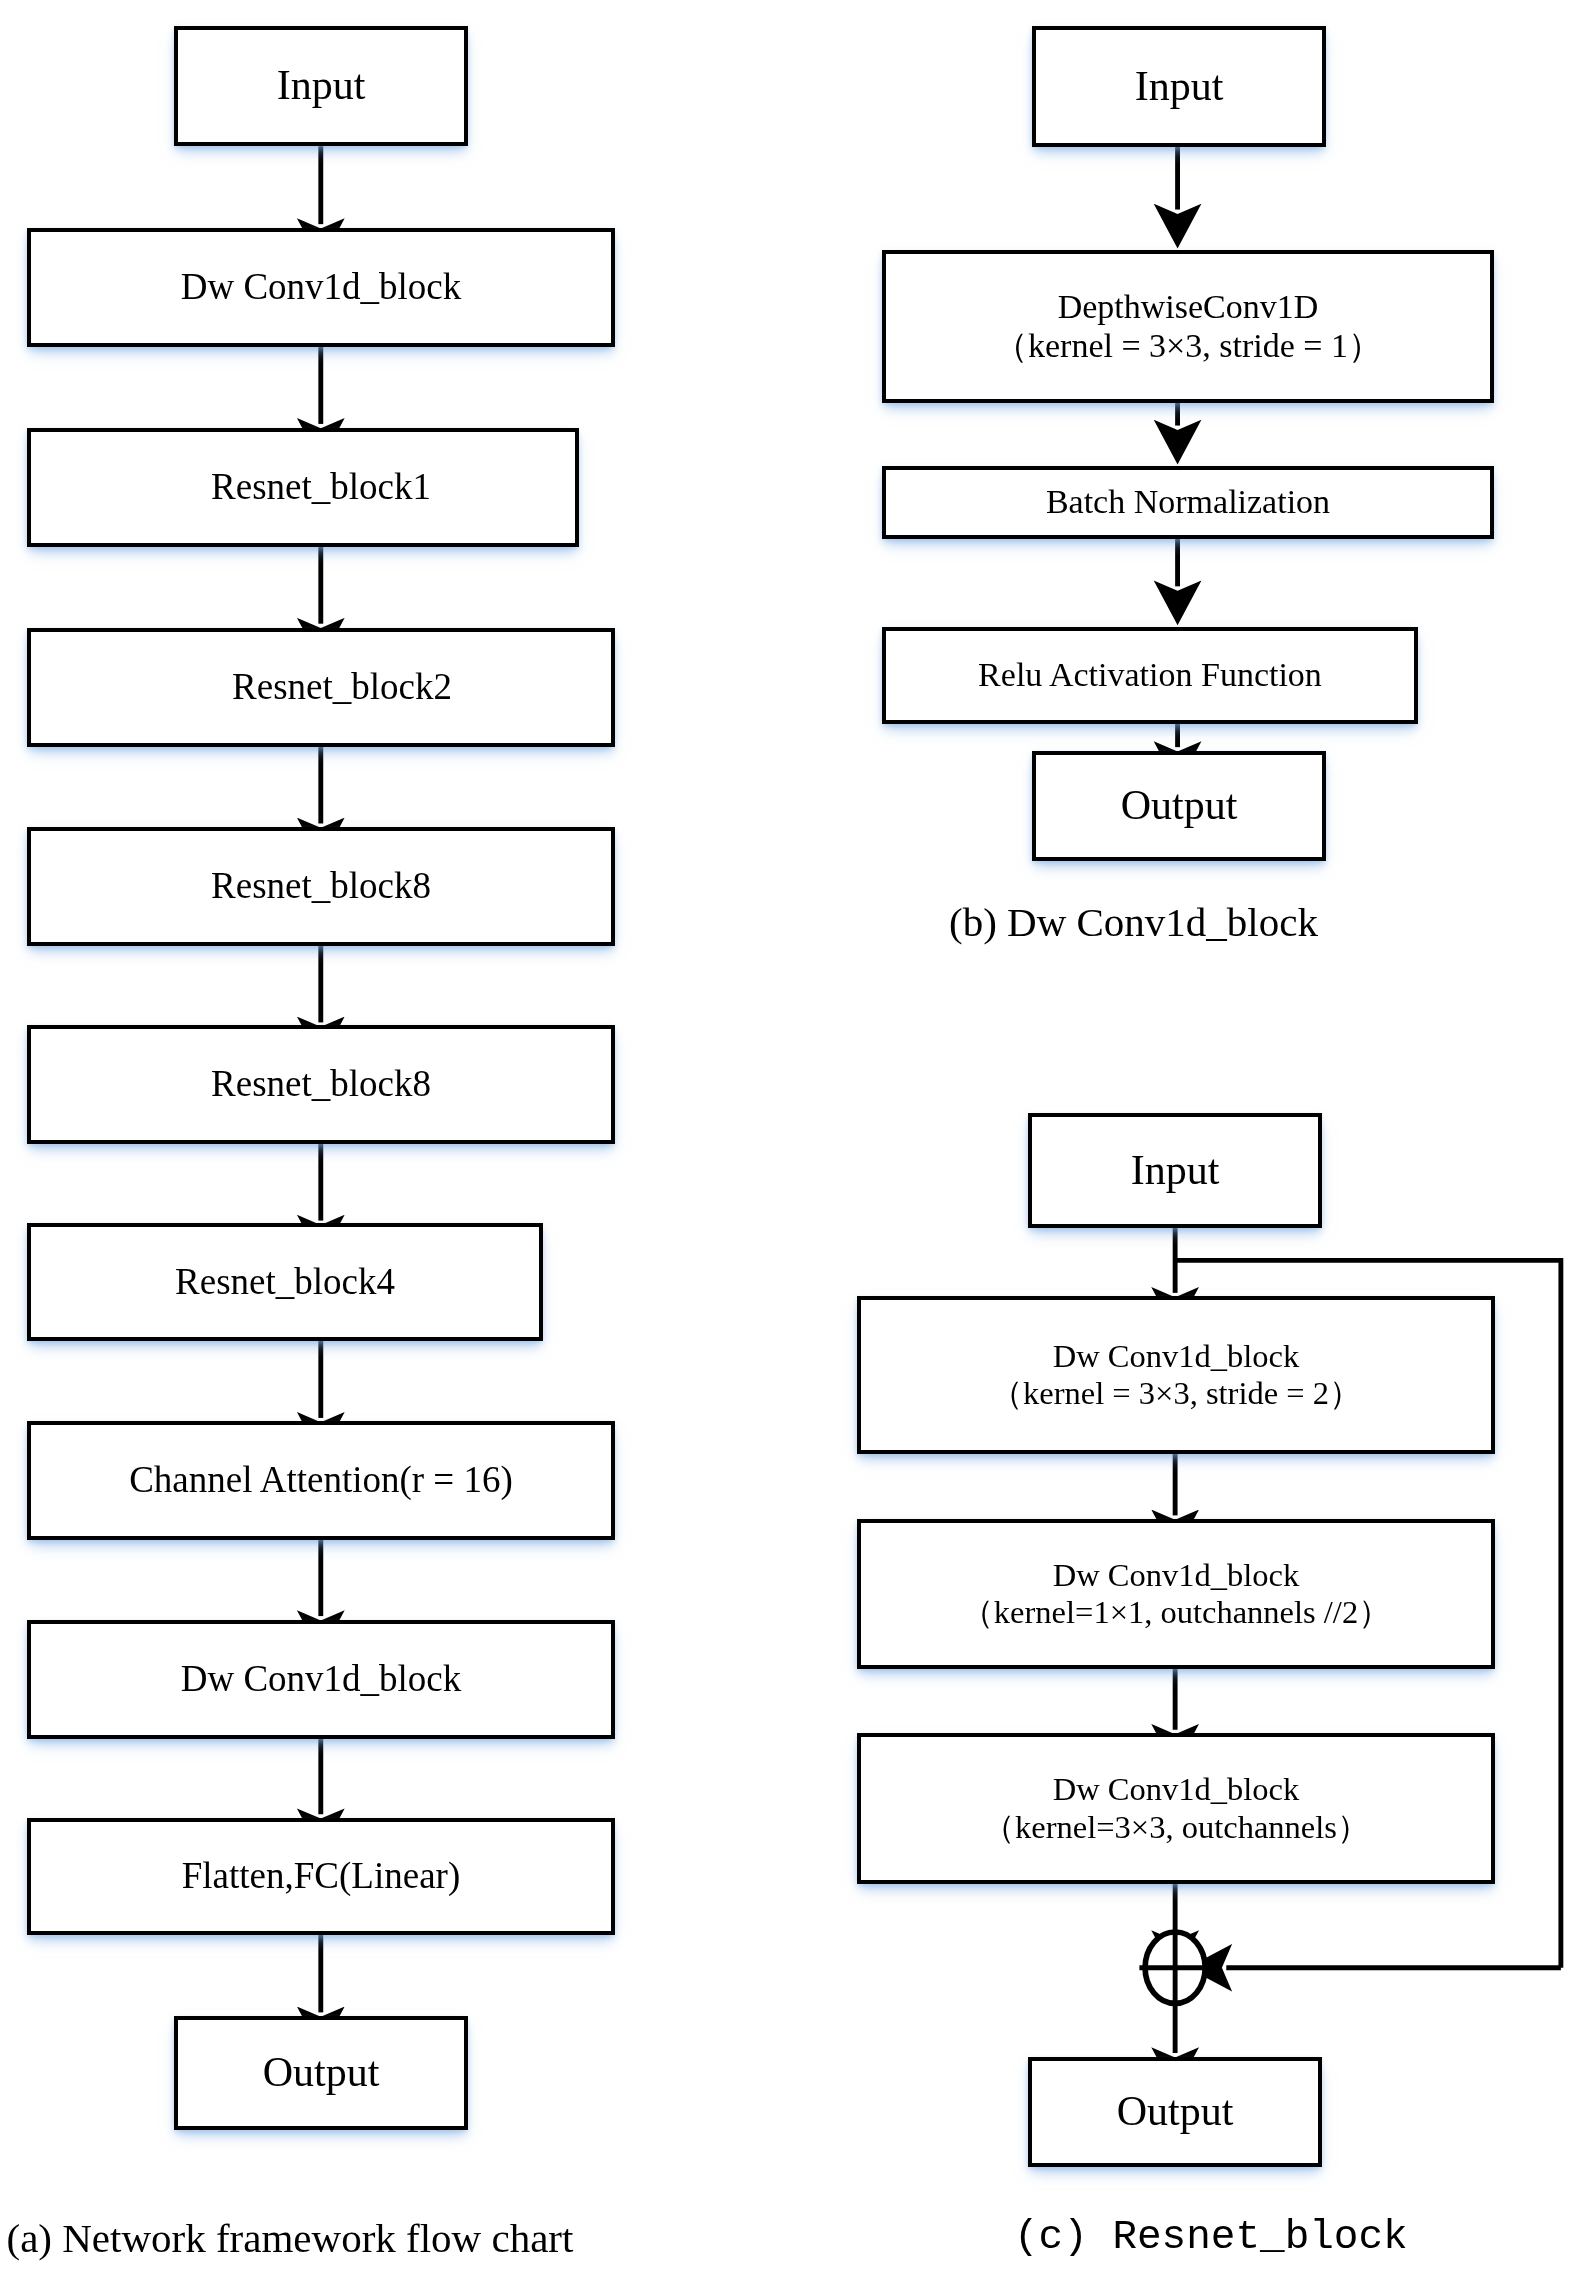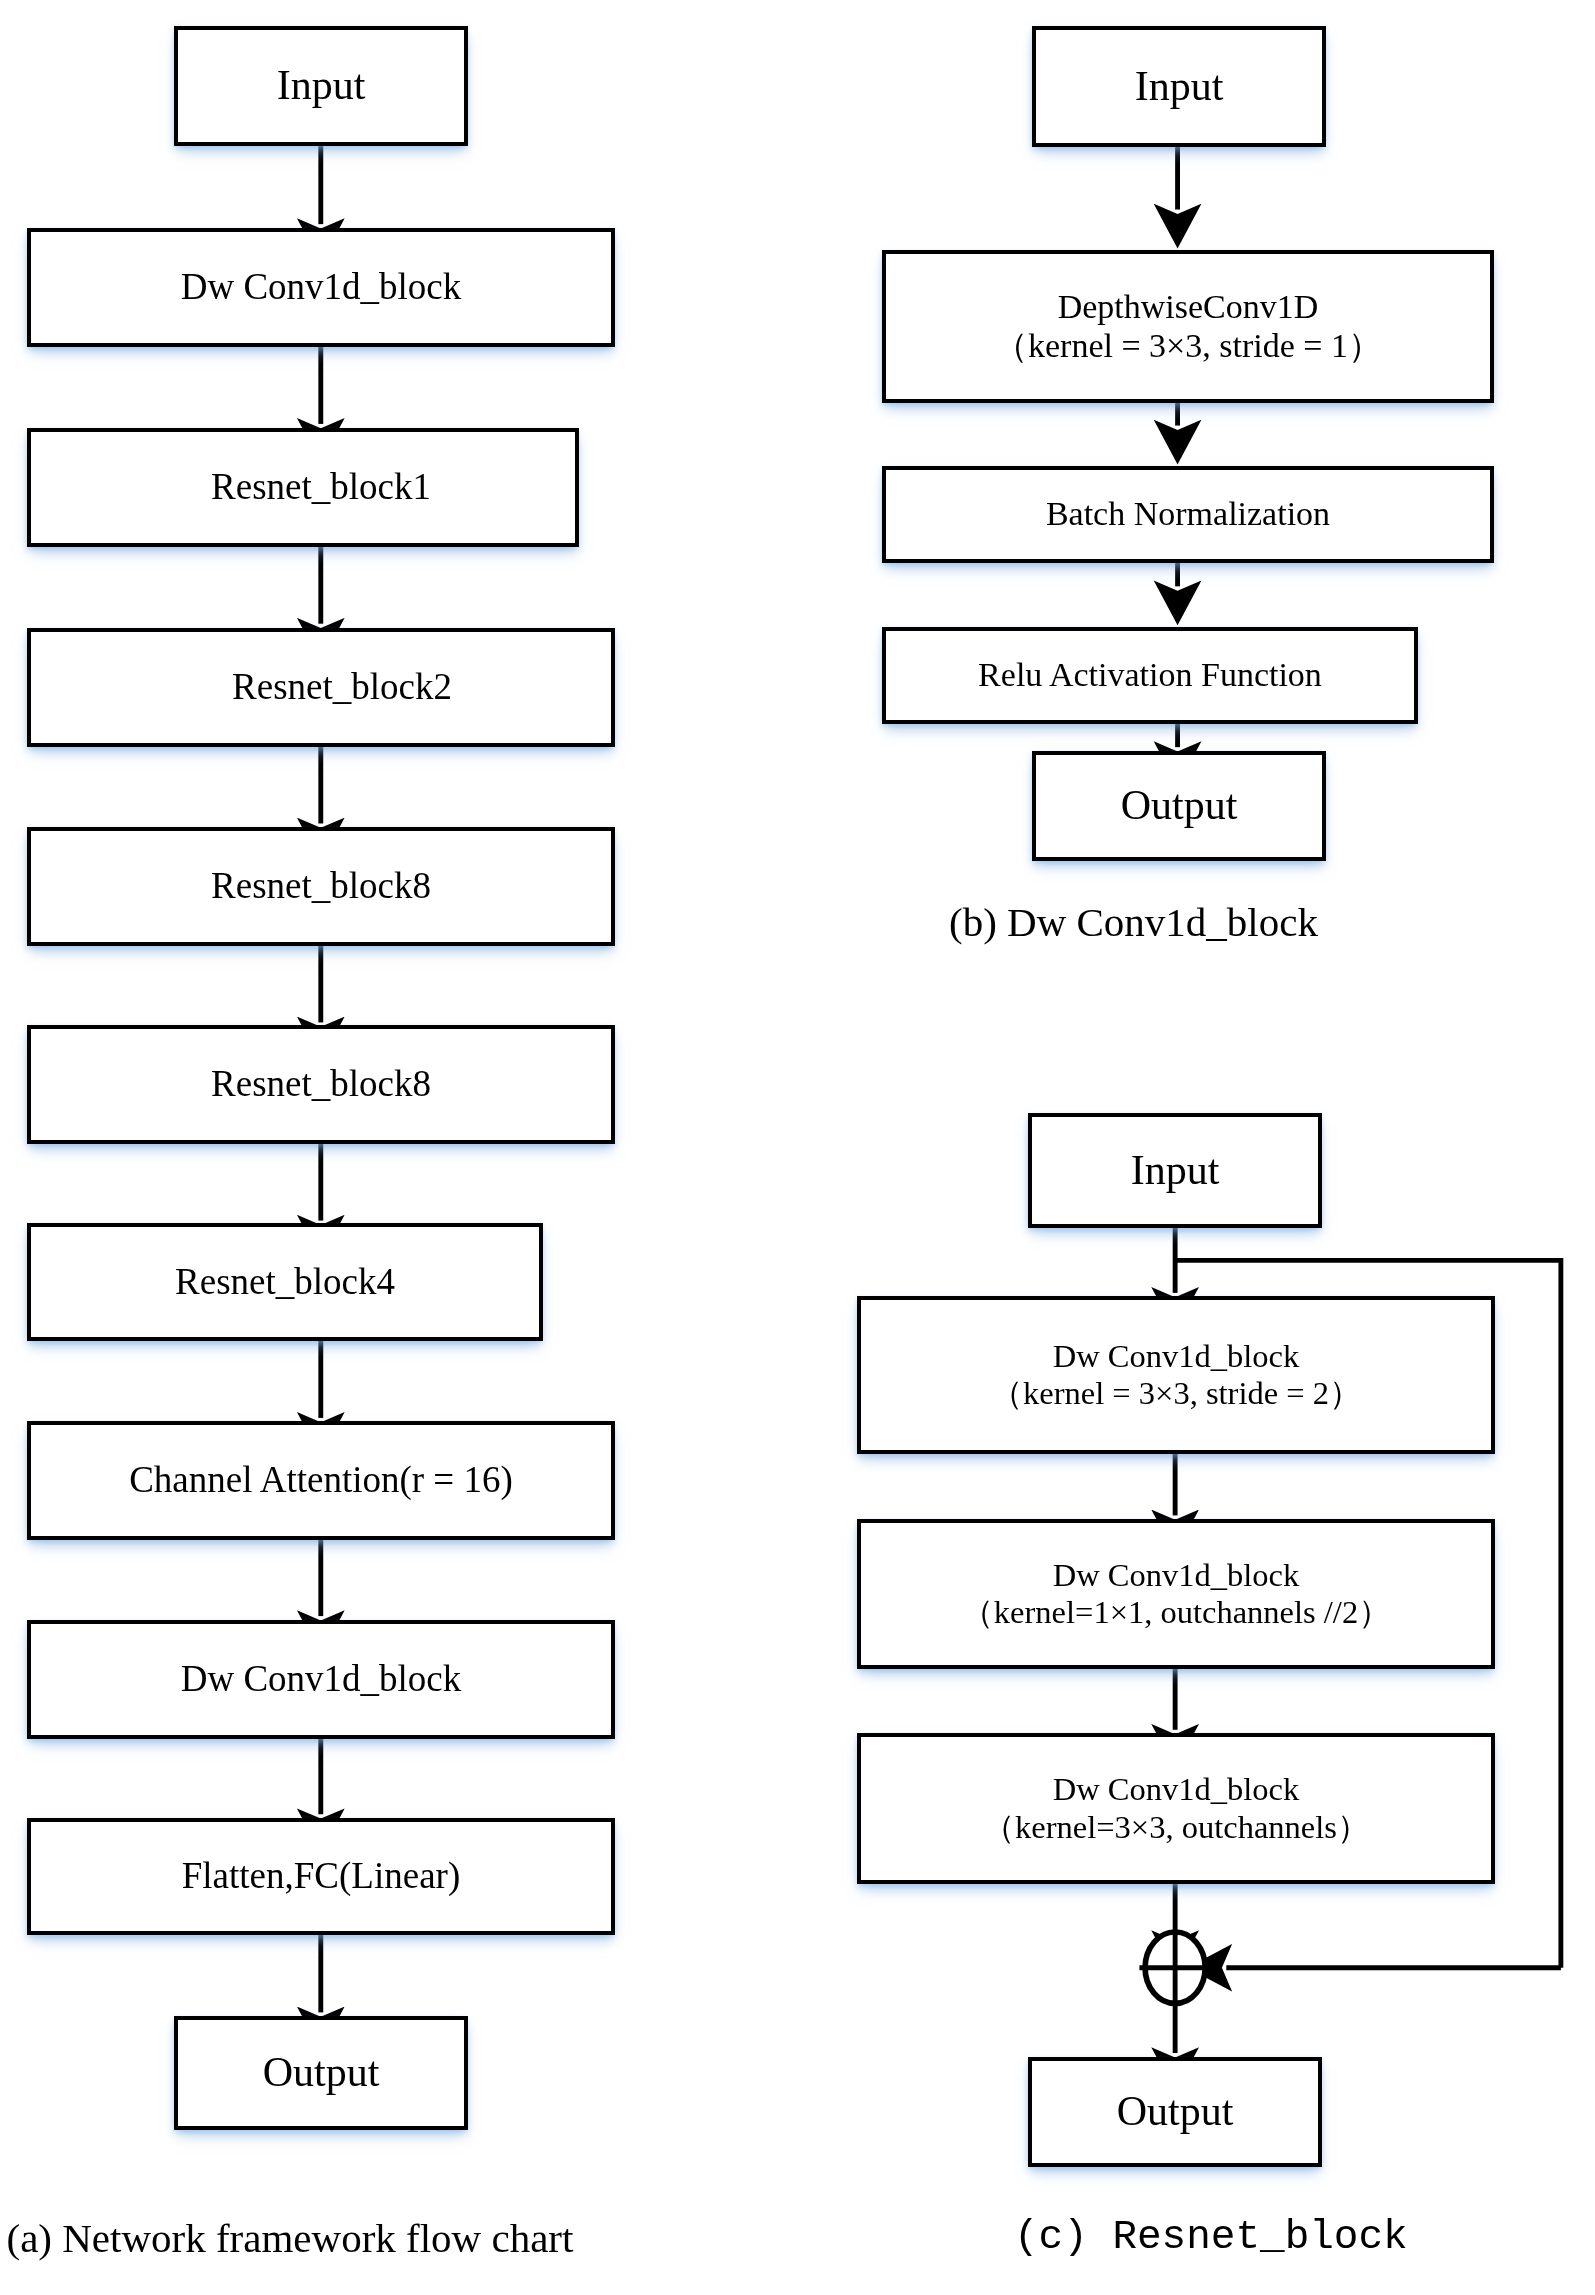--- a/index.html
+++ b/index.html
@@ -149,21 +149,21 @@
     </span>
   </div>
 
   <div class="node fs-sm" style="left:882px;top:213px;width:612px;height:153px;">
     <span class="lbl">
       <span class="l1">DepthwiseConv1D</span>
       <span class="l2">（kernel = 3×3, stride = 1）</span>
     </span>
   </div>
 
-  <div class="node fs-sm" style="left:882px;top:429px;width:612px;height:97px;">
+  <div class="node fs-sm" style="left:882px;top:429px;width:612px;height:73px;">
     <span class="lbl">
       <span class="l1">Batch  Normalization</span>
     </span>
   </div>
 
   <div class="node fs-sm" style="left:882px;top:590px;width:536px;height:97px;">
     <span class="lbl">
       <span class="l1">Relu Activation Function</span>
     </span>
   </div>

